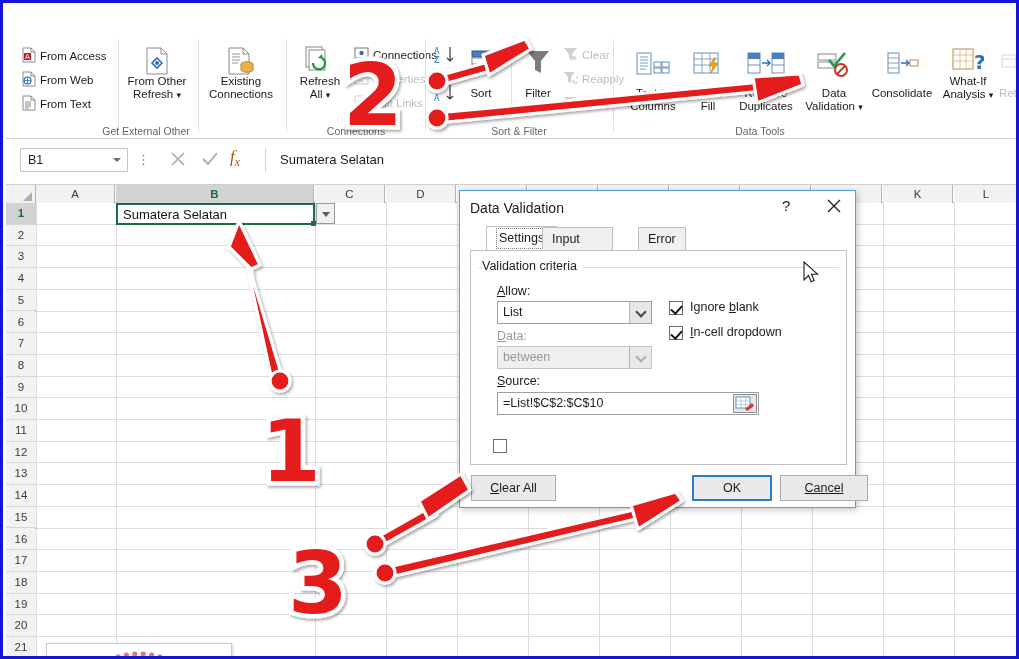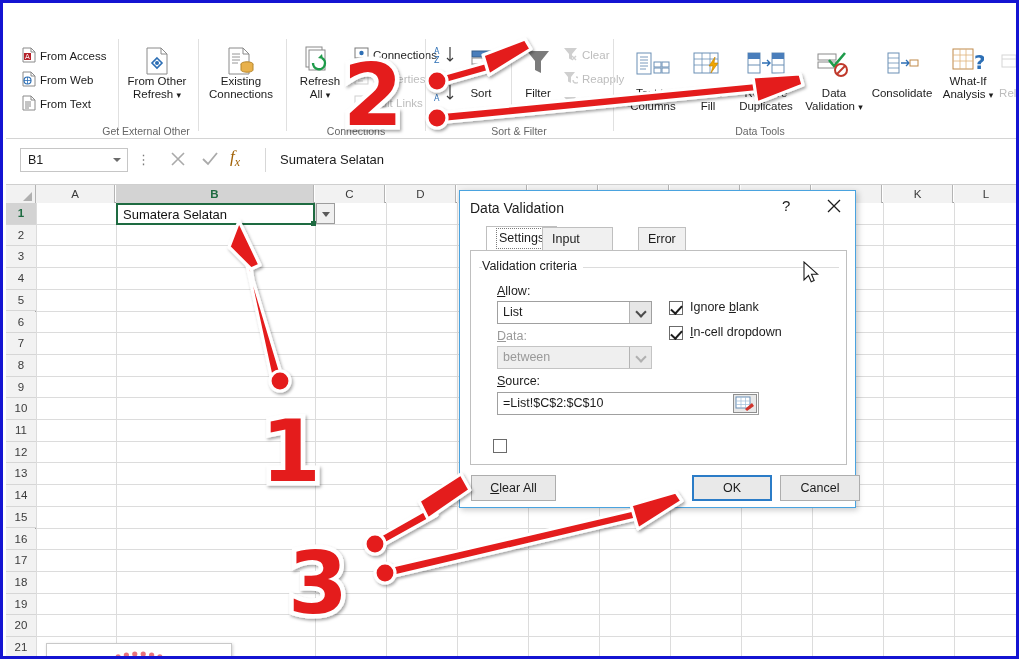--- a/index.html
+++ b/index.html
@@ -744,21 +744,21 @@
       <div class="cbx on" style="left:198px;top:75px;"></div>
       <div class="flabel" style="left:219px;top:74px;"><span class="u">I</span>n-cell dropdown</div>
 
       <div class="cbx" style="left:22px;top:188px;"></div>
     </div>
 
     <div class="dbtn" style="left:11px;top:284px;width:85px;">
       <span><span class="u">C</span>lear All</span>
     </div>
     <div class="dbtn def" style="left:232px;top:284px;width:80px;">OK</div>
-    <div class="dbtn" style="left:320px;top:284px;width:80px;">Cancel</div>
+    <div class="dbtn" style="left:320px;top:284px;width:88px;text-decoration:underline;">Cancel</div>
   </div>
 
   <div id="cursor">
     <svg width="16" height="23" viewBox="0 0 16 23">
       <path d="M1 1l0 18 4.5-4.5 2.7 6.3 3-1.3-2.7-6.2 6.3 0z" fill="#ffffff" stroke="#1c1c1c" stroke-width="1.1"></path>
     </svg>
   </div>
 
   <svg class="ann" style="left:0;top:0;" width="1019" height="659">
     <defs>

